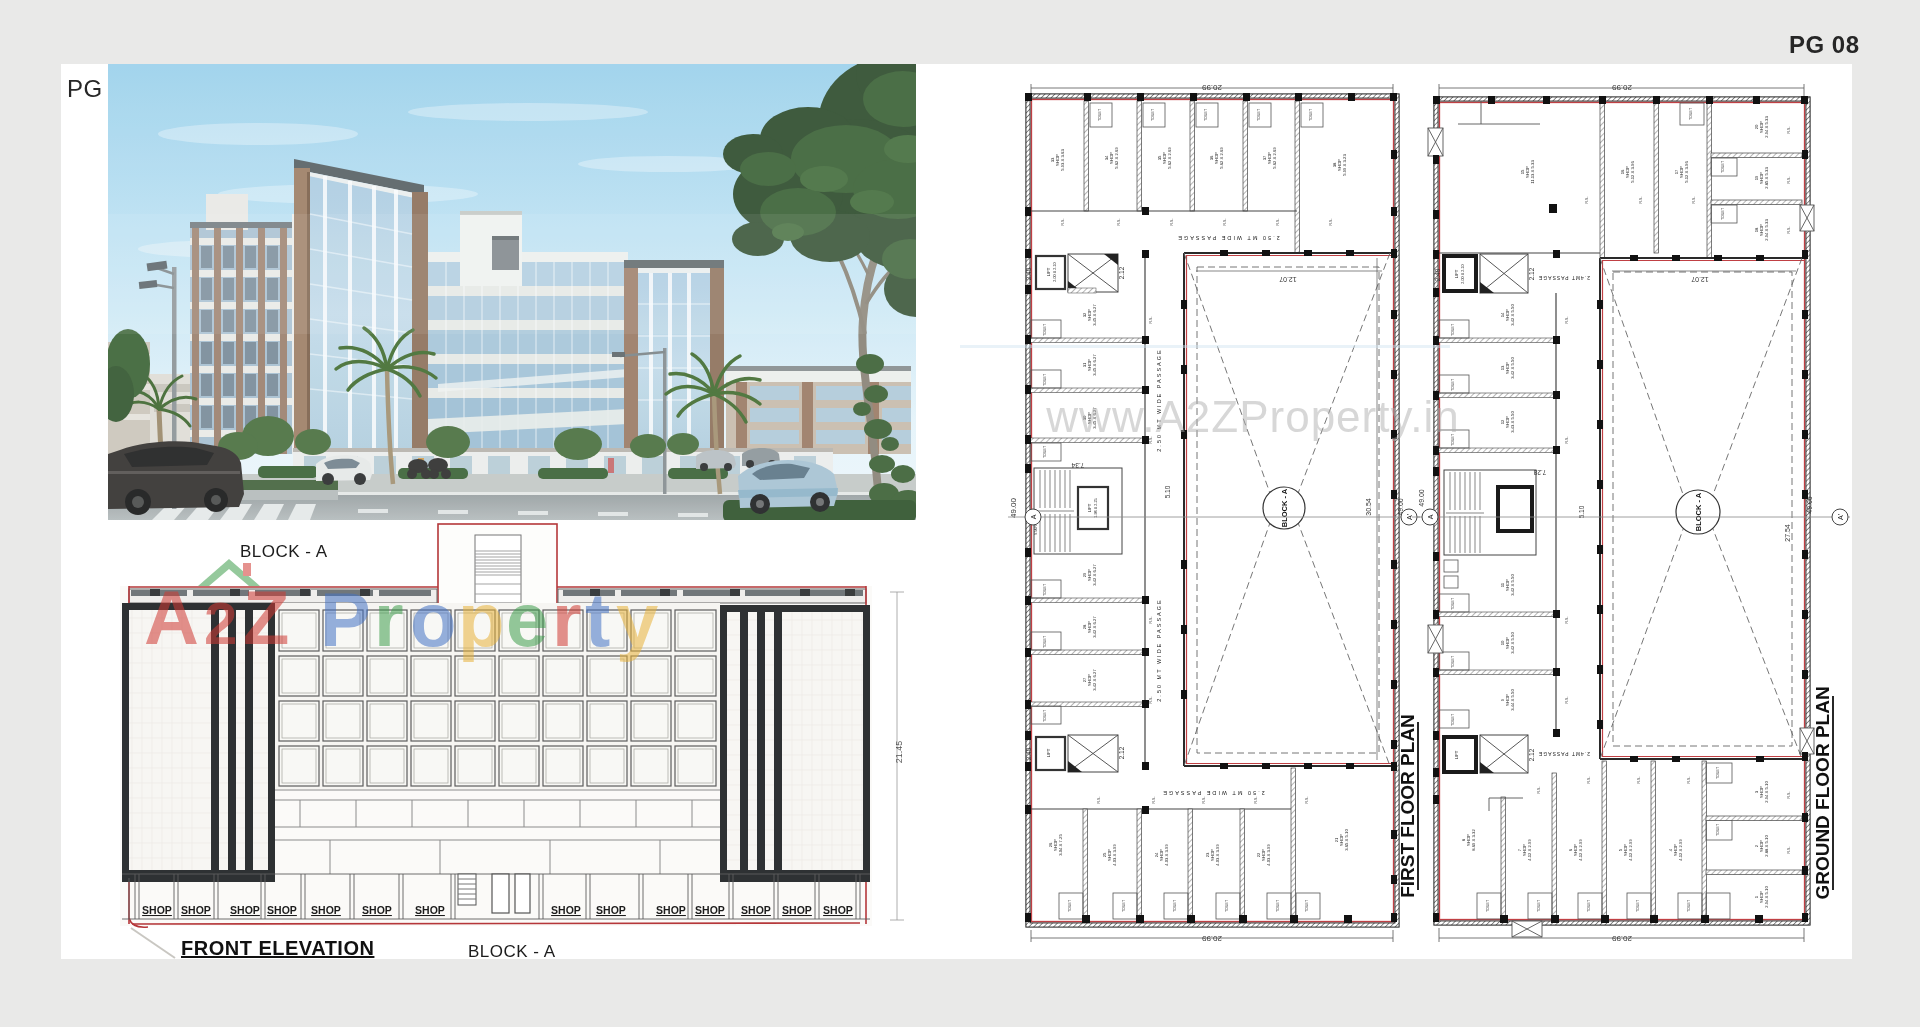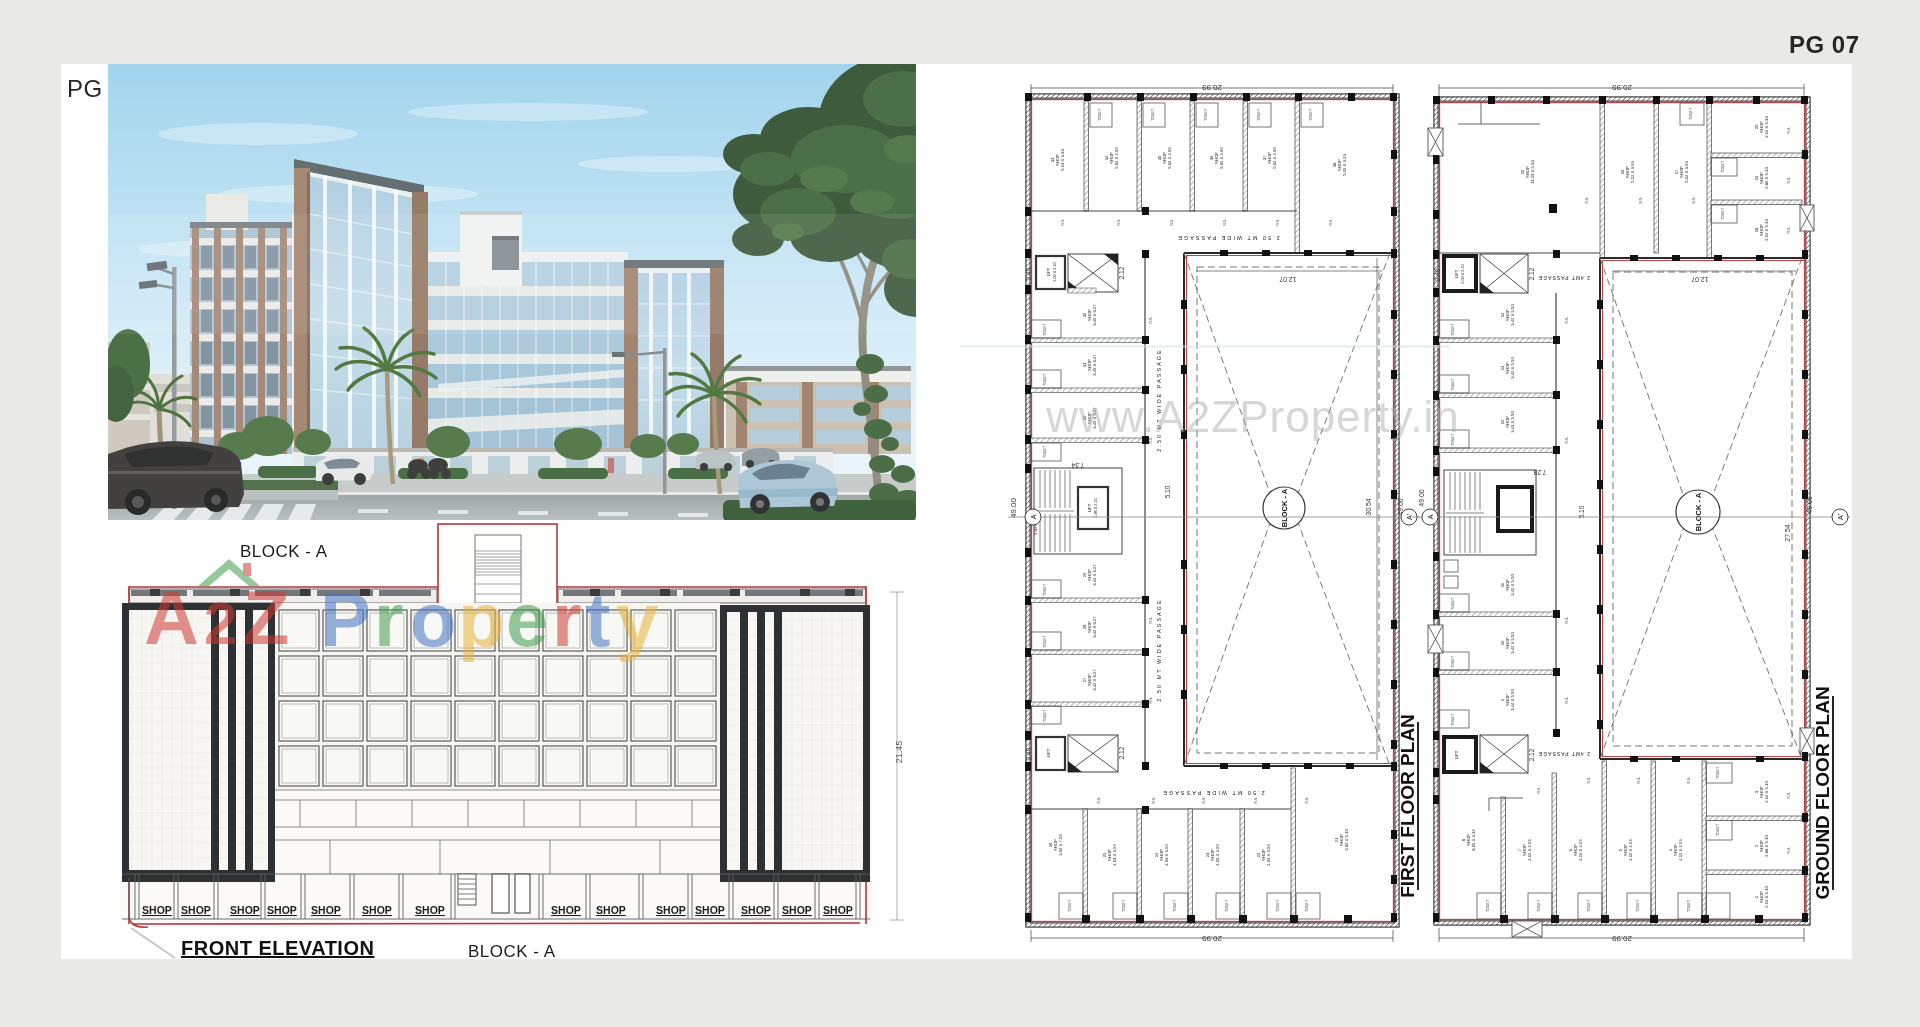--- a/index.html
+++ b/index.html
@@ -5,21 +5,21 @@
 html,body{margin:0;padding:0;width:1920px;height:1027px;overflow:hidden;background:#e9e9e8;font-family:"Liberation Sans",sans-serif;}
 .abs{position:absolute;}
 </style>
 </head>
 <body>
 
 <div class="abs" style="left:61px;top:64px;width:1791px;height:895px;background:#ffffff;"></div>
 
 <div class="abs" style="left:67px;top:31px;font-size:24px;font-weight:normal;color:#262626;letter-spacing:0.5px;margin-top:44px;">PG 06</div>
 
-<div class="abs" style="left:1789px;top:31px;font-size:24px;font-weight:bold;color:#262626;letter-spacing:0.5px;">PG 07</div>
+<div class="abs" style="left:1789px;top:31px;font-size:24px;font-weight:bold;color:#262626;letter-spacing:0.5px;">PG 08</div>
 <svg class="abs" style="left:0;top:0;" width="1920" height="1027" viewBox="0 0 1920 1027">
 <defs>
 <linearGradient id="sky" x1="0" y1="0" x2="0" y2="1">
  <stop offset="0" stop-color="#9dd2ec"></stop>
  <stop offset="0.45" stop-color="#c6e6f5"></stop>
  <stop offset="0.78" stop-color="#e8f5fb"></stop>
  <stop offset="1" stop-color="#f0f8fc"></stop>
 </linearGradient>
 <linearGradient id="glass" x1="0" y1="0" x2="0" y2="1">
  <stop offset="0" stop-color="#aecde2"></stop>

